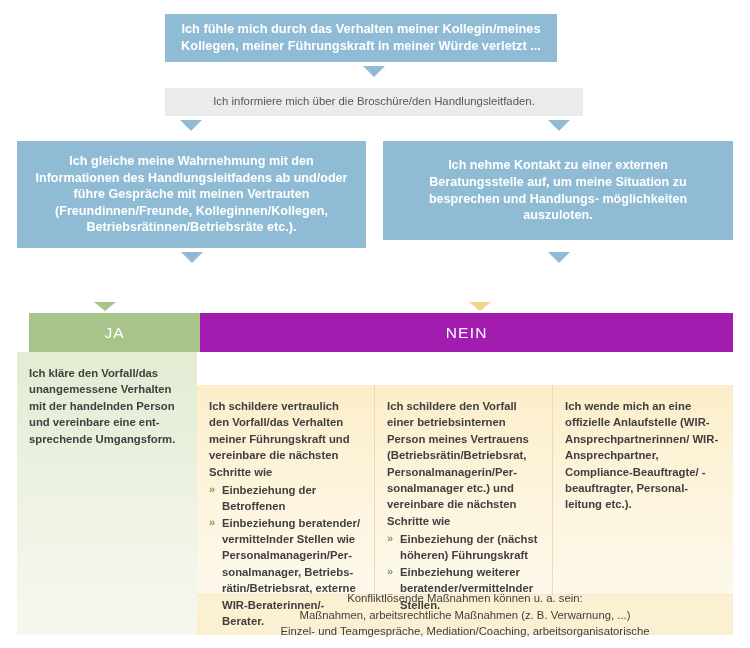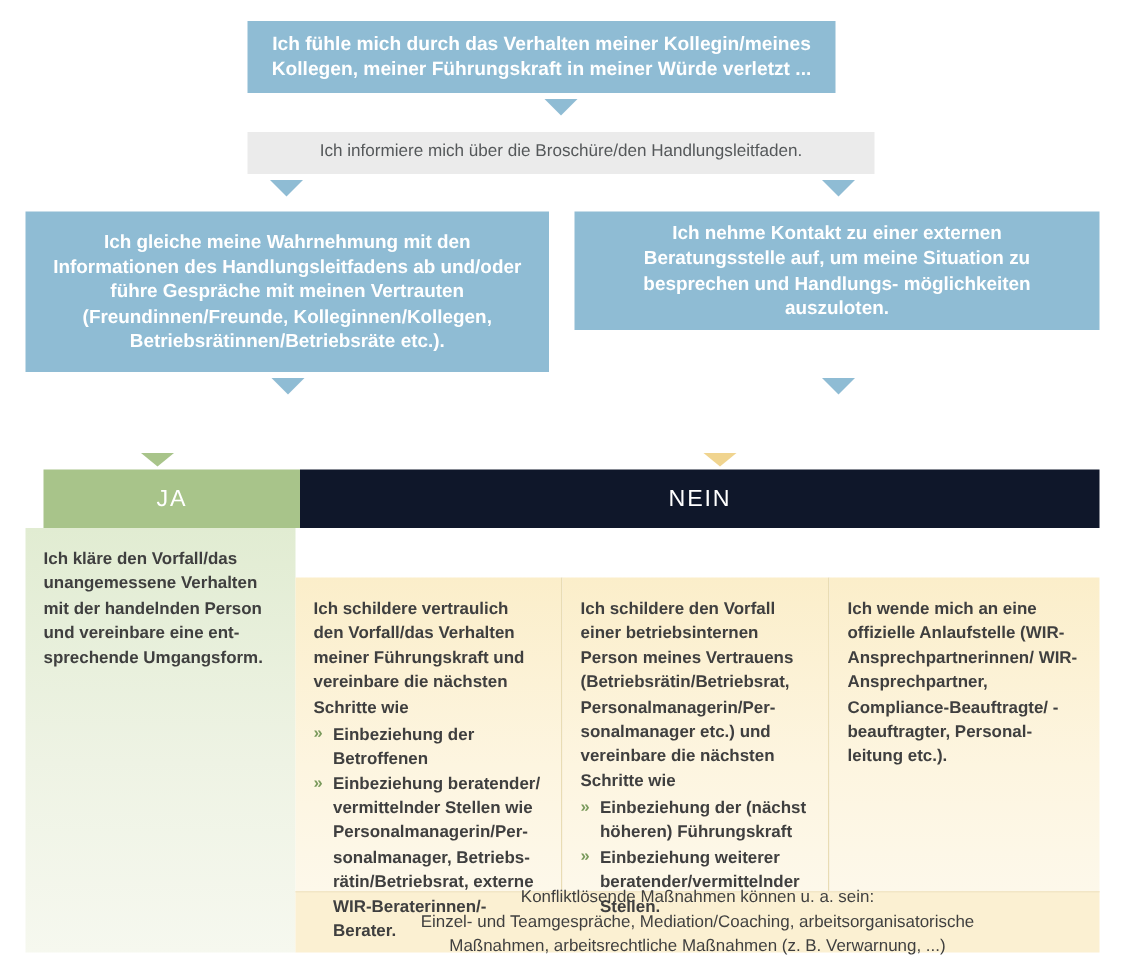--- a/index.html
+++ b/index.html
@@ -32,21 +32,21 @@
   }
   #node-info{
     left:165px;top:88px;width:418px;height:28px;
     font-size:11.4px;font-weight:400;padding:0 10px;
   }
   #node-left{
     left:17px;top:141px;width:349px;height:107px;
     font-size:12.6px;font-weight:700;padding:0 12px;
   }
   #node-right{
-    left:383px;top:141px;width:350px;height:79px;
+    left:383px;top:141px;width:350px;height:99px;
     font-size:12.6px;font-weight:700;padding:0 28px;
   }
   #node-strong{
     left:17px;top:269px;width:716px;height:28px;
     font-size:12.5px;font-weight:700;padding:0 12px;
   }
 
   
   .arrow{
     position:absolute;
@@ -70,21 +70,21 @@
   #result-table{
     position:absolute;left:17px;top:313px;width:716px;height:322px;
   }
   .head-row{display:flex;height:39px;}
   .head-cell{
     box-sizing:border-box;
     display:flex;align-items:center;justify-content:center;
     color:#ffffff;font-size:15.5px;font-weight:400;letter-spacing:1.2px;
   }
   .head-ja{width:180px;background:#a8c48a;margin-left:12px;}
-  .head-nein{width:560px;background:#0f172a;}
+  .head-nein{width:560px;background:#a21caf;}
 
   .body-row{display:flex;}
   .col{
     box-sizing:border-box;
     padding:13px 12px 10px 12px;
     font-size:11.3px;
     line-height:1.45;
     color:#3f3f3f;
     text-align:left;
     font-weight:bold;
@@ -191,22 +191,22 @@
 
           <div class="col col-y last">
             <p class="para">Ich wende mich an eine offizielle Anlaufstelle (WIR-Ansprechpartnerinnen/ WIR-Ansprechpartner, Compliance-Beauftragte/ -beauftragter, Personal­leitung etc.).</p>
           </div>
 
         </div>
 
         <div class="footer-note">
           <div>
             <span>Konfliktlösende Maßnahmen können u. a. sein:</span>
+            <span>Maßnahmen, arbeitsrechtliche Maßnahmen (z. B. Verwarnung, ...)</span>
             <span>Einzel- und Teamgespräche, Mediation/Coaching, arbeitsorganisatorische</span>
-            <span>Maßnahmen, arbeitsrechtliche Maßnahmen (z. B. Verwarnung, ...)</span>
           </div>
         </div>
       </div>
 
     </div>
   </div>
 
 </div>
 
 </body></html>

